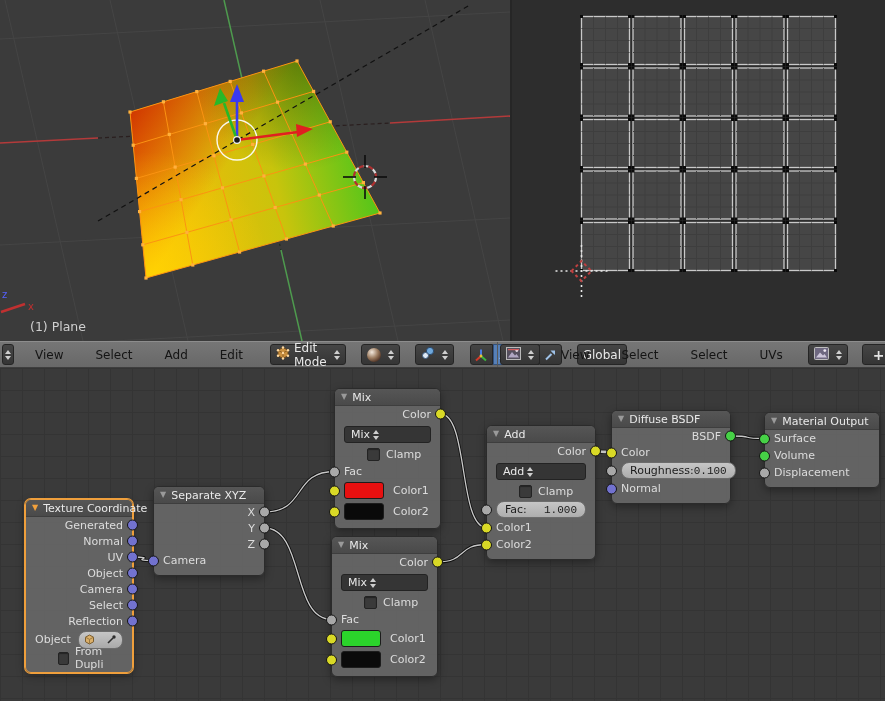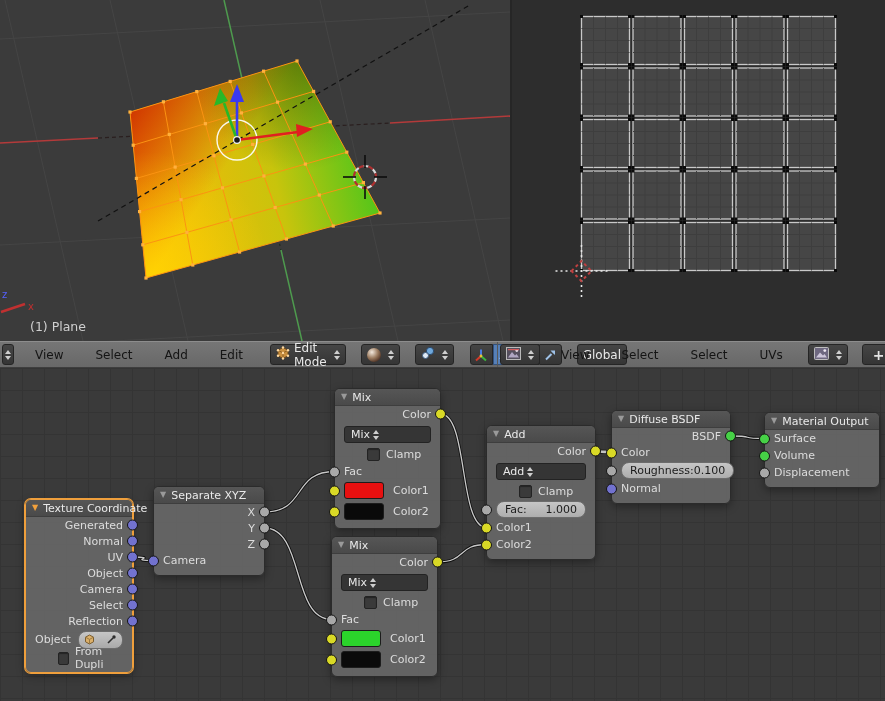--- a/index.html
+++ b/index.html
@@ -48,21 +48,21 @@
   .socket{position:absolute;top:50%;transform:translateY(-50%);width:9px;height:9px;border-radius:50%;border:1px solid #151515;}
   .socket.in{left:-6px;} .socket.outp{right:-6px;}
   .socket.vector{background:#7272cf;} .socket.color{background:#d9d926;}
   .socket.value{background:#a8a8a8;} .socket.shader{background:#46d146;}
   .ndrop{flex:1;display:flex;align-items:center;height:15px;background:#353535;border:1px solid #232323;
     border-radius:3px;padding:0 6px;color:#e8e8e8;}
   .cbx{width:11px;height:11px;background:#3a3a3a;border:1px solid #232323;border-radius:2px;margin-right:6px;box-shadow:inset 0 1px 1px rgba(0,0,0,.4);}
   .swatch{width:38px;height:15px;border-radius:3px;border:1px solid #1c1c1c;margin-right:9px;}
   .spill{flex:1;display:flex;align-items:center;height:15px;background:linear-gradient(#c6c6c6,#adadad);
     border:1px solid #6c6c6c;border-radius:8px;padding:0 8px;color:#1b1b1b;}
-  .spill .sval{margin-left:auto;}
+  .spill .sval{margin-left:auto;font-family:Liberation Mono, monospace;}
   .opill{flex:1;display:flex;align-items:center;height:16px;background:linear-gradient(#c6c6c6,#a9a9a9);
     border:1px solid #6c6c6c;border-radius:8px;padding:0 5px;margin-left:7px;}
   .olbl{color:#dcdcdc;}
 </style>
 </head>
 <body>
 
 <div class="screen">
 
   <div class="vp" id="view3d-wrap">

